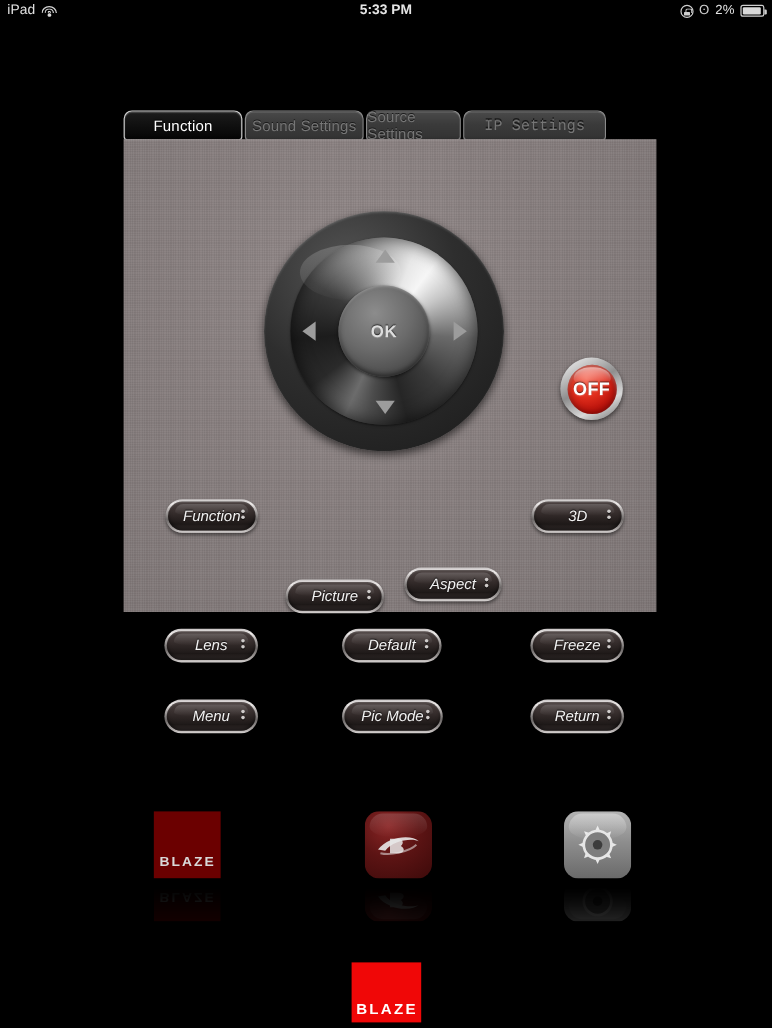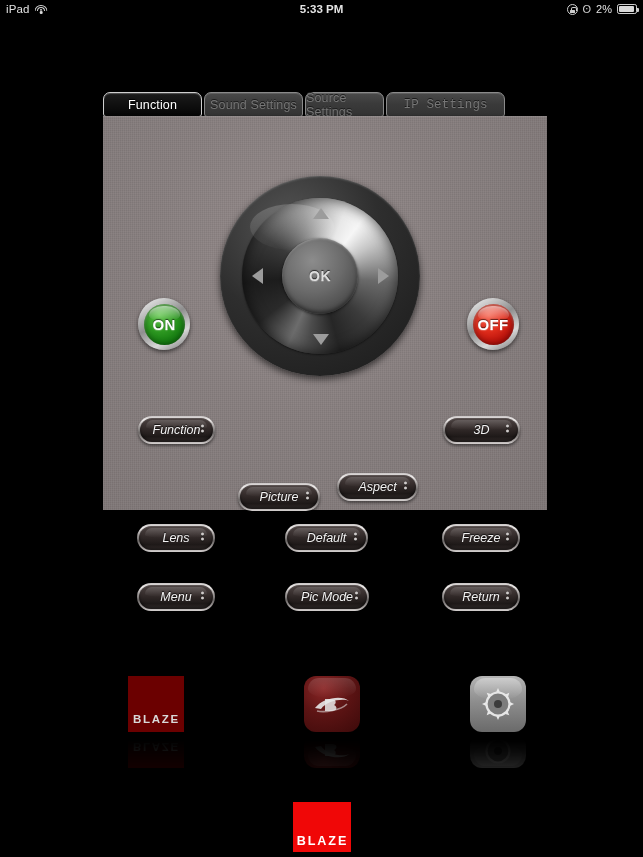--- a/index.html
+++ b/index.html
@@ -297,25 +297,20 @@
   <div class="tab inactive t2">
     <span>Source Settings</span>
   </div>
   <div class="tab inactive t3">
     <span>IP Settings</span>
   </div>
 </div>
 
 <div class="panel">
 
-  <div class="rbtn on" id="on-button">
-    <div class="face">
-      <span class="lbl">ON</span>
-    </div>
-  </div>
 
   <div class="rbtn off" id="off-button">
     <div class="face">
       <span class="lbl">OFF</span>
     </div>
   </div>
 
   <div class="dpad">
     <div class="ring-in"></div>
     <div class="arrow up"></div>

